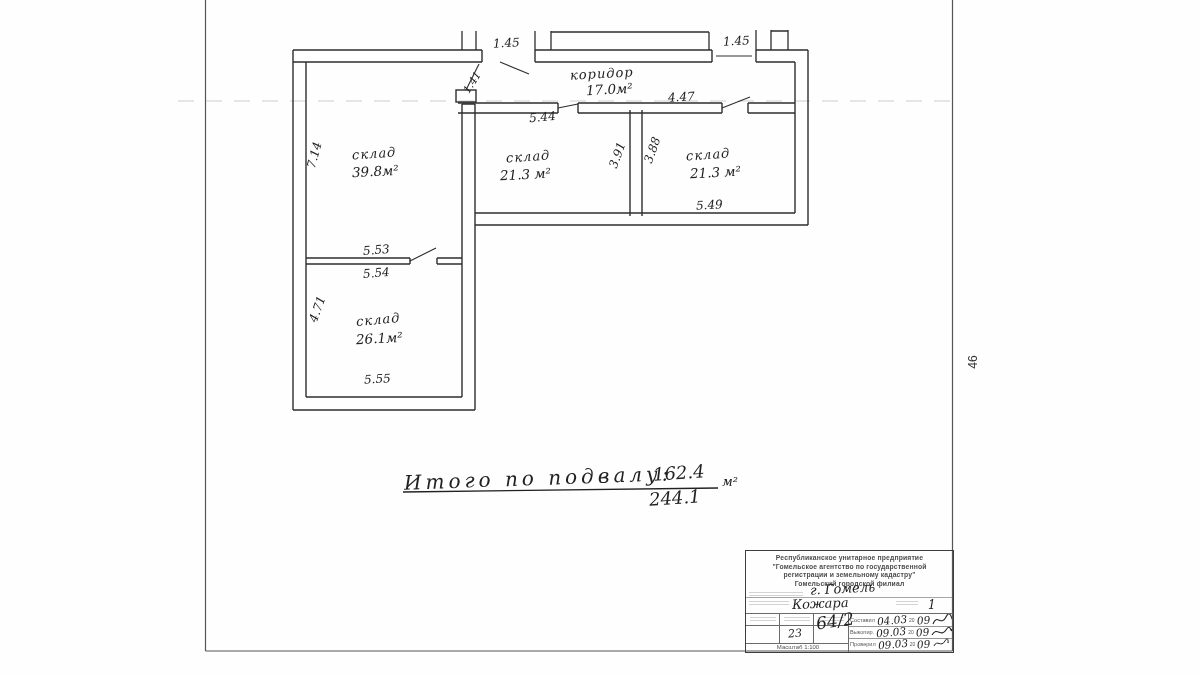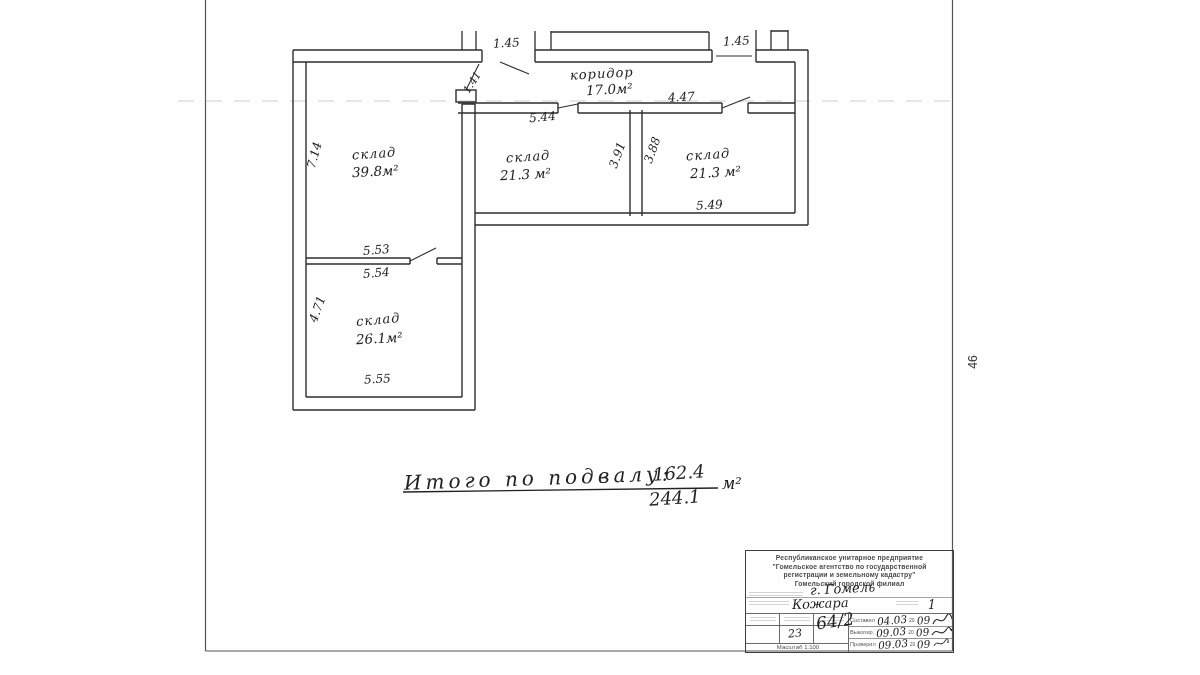--- a/index.html
+++ b/index.html
@@ -111,21 +111,21 @@
   <div class="abs hand dim" style="left:639px;top:143px;transform:rotate(-70deg)">3.88</div>
   <div class="abs hand dim" style="left:696px;top:198px;transform:rotate(-3deg)">5.49</div>
   <div class="abs hand dim" style="left:363px;top:243px;transform:rotate(-4deg)">5.53</div>
   <div class="abs hand dim" style="left:363px;top:266px;transform:rotate(-4deg)">5.54</div>
   <div class="abs hand dim" style="left:304px;top:302px;transform:rotate(-70deg)">4.71</div>
   <div class="abs hand dim" style="left:364px;top:372px;transform:rotate(-3deg)">5.55</div>
 
   <div class="abs hand" style="left:404px;top:466px;font-size:20px;letter-spacing:4px;transform:rotate(-2deg)">Итого по подвалу:</div>
   <div class="abs hand" style="left:653px;top:462px;font-size:18px;transform:rotate(-4deg)">162.4</div>
   <div class="abs hand" style="left:649px;top:487px;font-size:18px;transform:rotate(-4deg)">244.1</div>
-  <div class="abs hand" style="left:722px;top:474px;font-size:16px">м²</div>
+  <div class="abs hand" style="left:722px;top:474px;font-size:13px">м²</div>
 
   <div class="abs printed" style="left:966px;top:355px;font-size:12px;color:#333;transform:rotate(-90deg)">46</div>
 
   <div class="stamp">
     <div class="org">
       <div>Республиканское унитарное предприятие</div>
       <div>"Гомельское агентство по государственной</div>
       <div>регистрации и земельному кадастру"</div>
       <div>Гомельский городской филиал</div>
     </div>

